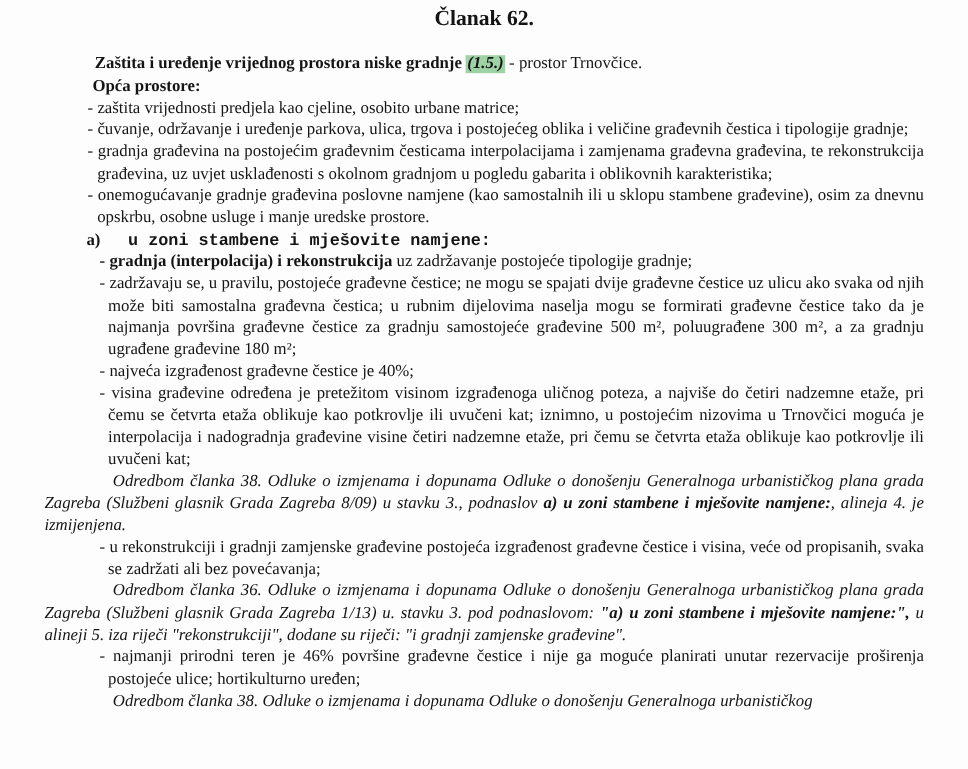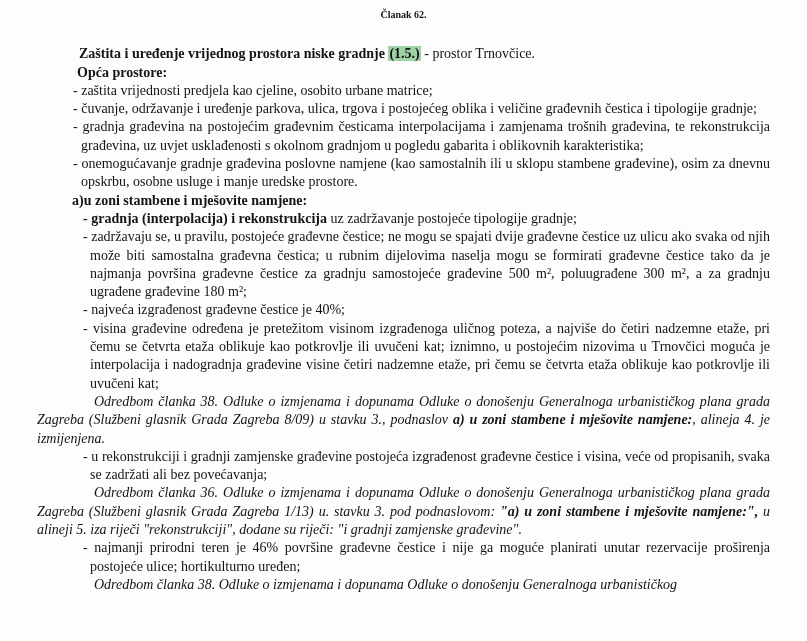--- a/index.html
+++ b/index.html
@@ -4,47 +4,47 @@
 <style>
   html, body { margin:0; padding:0; }
   body {
     width:807px; height:641px; overflow:hidden;
     background:#fdfdfd;
     font-family:"Liberation Serif", serif;
     font-size:14px; line-height:18.3px; color:#141414;
   }
   .page { padding:6px 37px 0 37px; }
   p { margin:0; }
-  .title { text-align:center; font-weight:bold; font-size:10px; margin:0 0 21px 0; }
+  .title { text-align:center; font-weight:bold; font-size:18px; margin:0 0 21px 0; }
   .heading { font-weight:bold; margin-left:40px; }
   .intro { margin-left:42px; }
   .b { font-weight:bold; }
   .hl { background:#9fd3a6; padding:0 1px; }
   .item { text-align:justify; }
   .item.l1 { padding-left:44px; text-indent:-8px; }
   .item.l2 { padding-left:53px; text-indent:-7px; }
   .zone { font-weight:bold; margin-left:35px; }
-  .zone .zt { margin-left:0; }
+  .zone .zt { margin-left:23px;font-family:Liberation Mono, monospace; }
   .amendment { font-style:italic; text-align:justify; text-indent:57px; }
   .amendment .b { font-weight:bold; }
 </style>
 </head>
 <body>
 
 <div class="page">
 
   <p class="title">Članak 62.</p>
 
-  <p class="intro"><span class="b">Zaštita i uređenje vrijednog prostora niske gradnje </span><span class="b hl" style="background: rgb(159, 211, 166);">(1.5.)</span><span> - prostor Trnovčice.</span></p>
+  <p class="intro"><span class="b">Zaštita i uređenje vrijednog prostora niske gradnje </span><span class="b hl" style="background: rgb(159, 211, 166); font-style: italic;">(1.5.)</span><span> - prostor Trnovčice.</span></p>
 
   <p class="heading">Opća prostore:</p>
 
   <p class="item l1">- zaštita vrijednosti predjela kao cjeline, osobito urbane matrice;</p>
   <p class="item l1">- čuvanje, održavanje i uređenje parkova, ulica, trgova i postojećeg oblika i veličine građevnih čestica i tipologije gradnje;</p>
-  <p class="item l1">- gradnja građevina na postojećim građevnim česticama interpolacijama i zamjenama trošnih građevina, te rekonstrukcija građevina, uz uvjet usklađenosti s okolnom gradnjom u pogledu gabarita i oblikovnih karakteristika;</p>
+  <p class="item l1">- gradnja građevina na postojećim građevnim česticama interpolacijama i zamjenama građevna građevina, te rekonstrukcija građevina, uz uvjet usklađenosti s okolnom gradnjom u pogledu gabarita i oblikovnih karakteristika;</p>
   <p class="item l1">- onemogućavanje gradnje građevina poslovne namjene (kao samostalnih ili u sklopu stambene građevine), osim za dnevnu opskrbu, osobne usluge i manje uredske prostore.</p>
 
 
   <p class="zone"><span>a)</span><span class="zt">u zoni stambene i mješovite namjene:</span></p>
 
   <p class="item l2"><span class="b">- gradnja (interpolacija) i rekonstrukcija</span><span> uz zadržavanje postojeće tipologije gradnje;</span></p>
 
   <p class="item l2">- zadržavaju se, u pravilu, postojeće građevne čestice; ne mogu se spajati dvije građevne čestice uz ulicu ako svaka od njih može biti samostalna građevna čestica; u rubnim dijelovima naselja mogu se formirati građevne čestice tako da je najmanja površina građevne čestice za gradnju samostojeće građevine 500 m², poluugrađene 300 m², a za gradnju ugrađene građevine 180 m²;</p>
   <p class="item l2">- najveća izgrađenost građevne čestice je 40%;</p>
   <p class="item l2">- visina građevine određena je pretežitom visinom izgrađenoga uličnog poteza, a najviše do četiri nadzemne etaže, pri čemu se četvrta etaža oblikuje kao potkrovlje ili uvučeni kat; iznimno, u postojećim nizovima u Trnovčici moguća je interpolacija i nadogradnja građevine visine četiri nadzemne etaže, pri čemu se četvrta etaža oblikuje kao potkrovlje ili uvučeni kat;</p>

